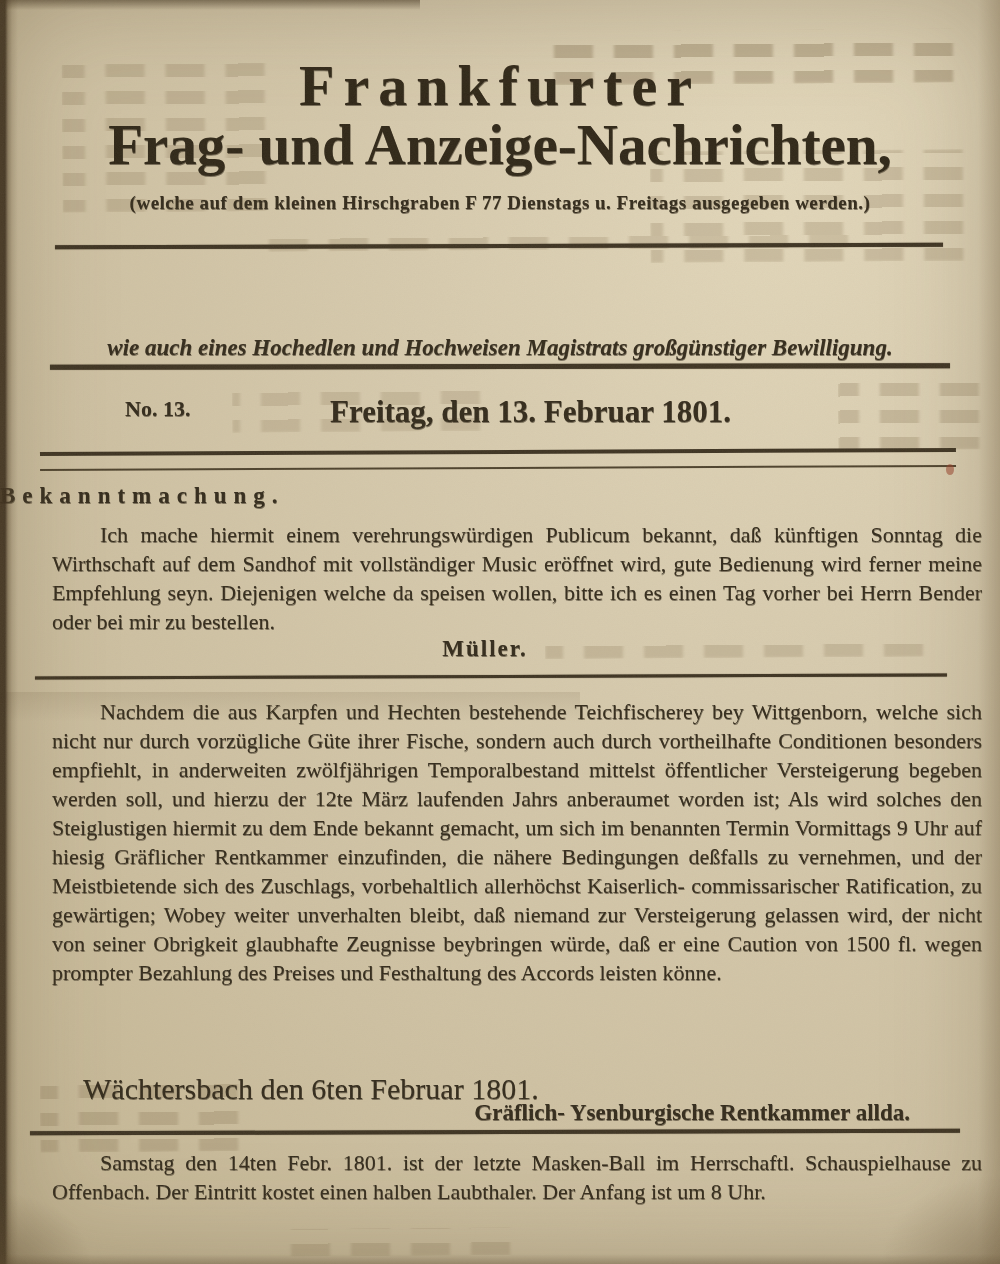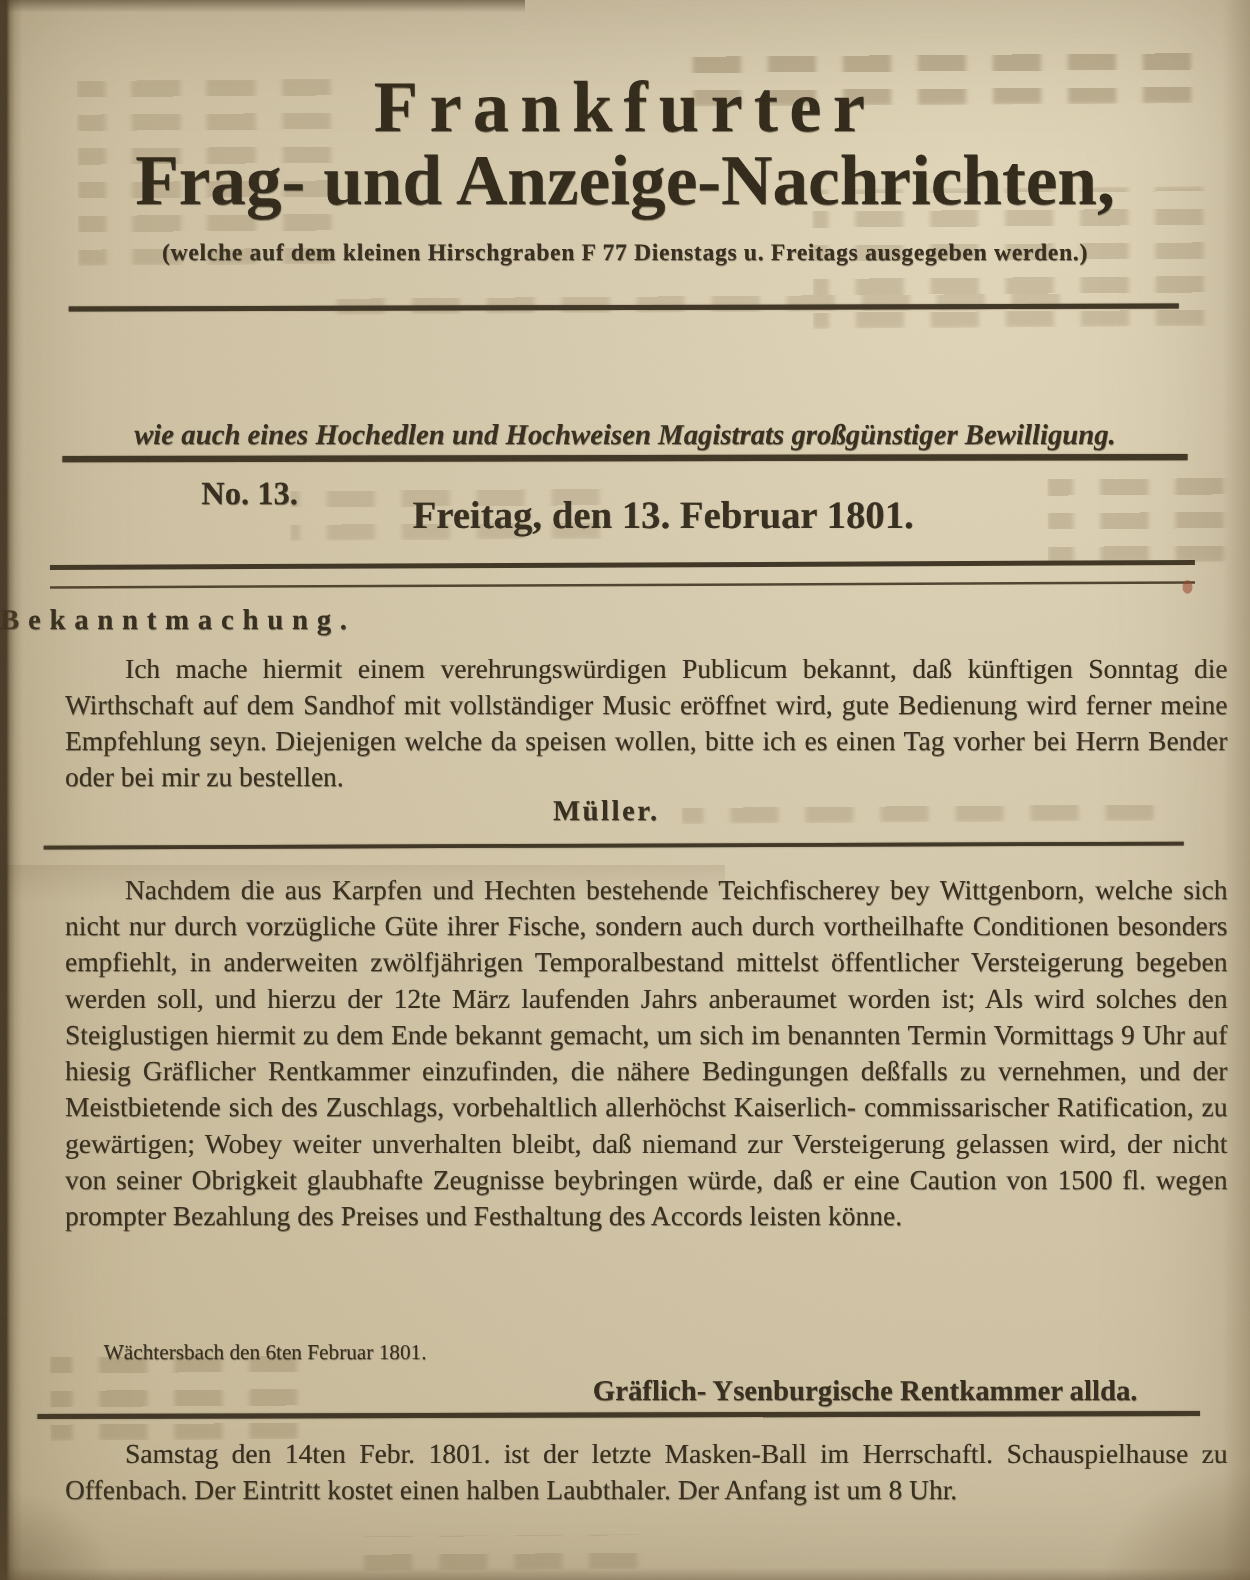--- a/index.html
+++ b/index.html
@@ -58,32 +58,32 @@
   .title1{position:absolute;left:0;top:52px;width:100%;text-align:center;
     font-size:58px;font-weight:bold;letter-spacing:9px;color:#2b2315;}
   .title2{position:absolute;left:0;top:112px;width:100%;text-align:center;
     font-size:57px;font-weight:bold;letter-spacing:0;color:#2b2315;white-space:nowrap;}
   .subtitle{position:absolute;left:0;top:192px;width:100%;text-align:center;
     font-size:19px;font-weight:bold;letter-spacing:.5px;}
   .priv1{position:absolute;left:0;top:268px;width:100%;text-align:center;
     font-size:26px;font-weight:bold;}
   .priv2{position:absolute;left:0;top:323px;width:100%;text-align:center;
     font-size:23px;font-weight:bold;font-style:italic;margin-top:12px;}
-  .issue-no{position:absolute;left:125px;top:380px;font-size:26px;font-weight:bold;margin-left:36px;}
+  .issue-no{position:absolute;left:125px;top:396px;font-size:22px;font-weight:bold;}
   .date{position:absolute;left:330px;top:394px;font-size:31px;font-weight:bold;}
   .section-heading{position:absolute;left:0;top:483px;width:100%;
     font-size:23px;font-weight:bold;letter-spacing:7px;}
   .body{position:absolute;left:52px;width:930px;margin:0;
     font-size:22px;line-height:29px;text-align:justify;text-indent:48px;}
   .p1{top:520px;}
   .p2{top:697px;}
   .p3{top:1148px;}
   .sig-mueller{position:absolute;left:35px;top:636px;width:900px;text-align:center;
     font-size:23px;font-weight:bold;letter-spacing:2px;}
-  .place-date{position:absolute;left:83px;top:1072px;font-size:17px;}
+  .place-date{position:absolute;left:83px;top:1072px;font-size:30px;}
   .sig-rent{position:absolute;left:35px;top:1100px;width:875px;text-align:right;
     font-size:23px;font-weight:bold;}
   .grain{position:absolute;inset:0;opacity:.5;pointer-events:none;}
 </style>
 </head>
 <body>
 
 <div class="page">
 
   <div class="ghost g1"></div>

